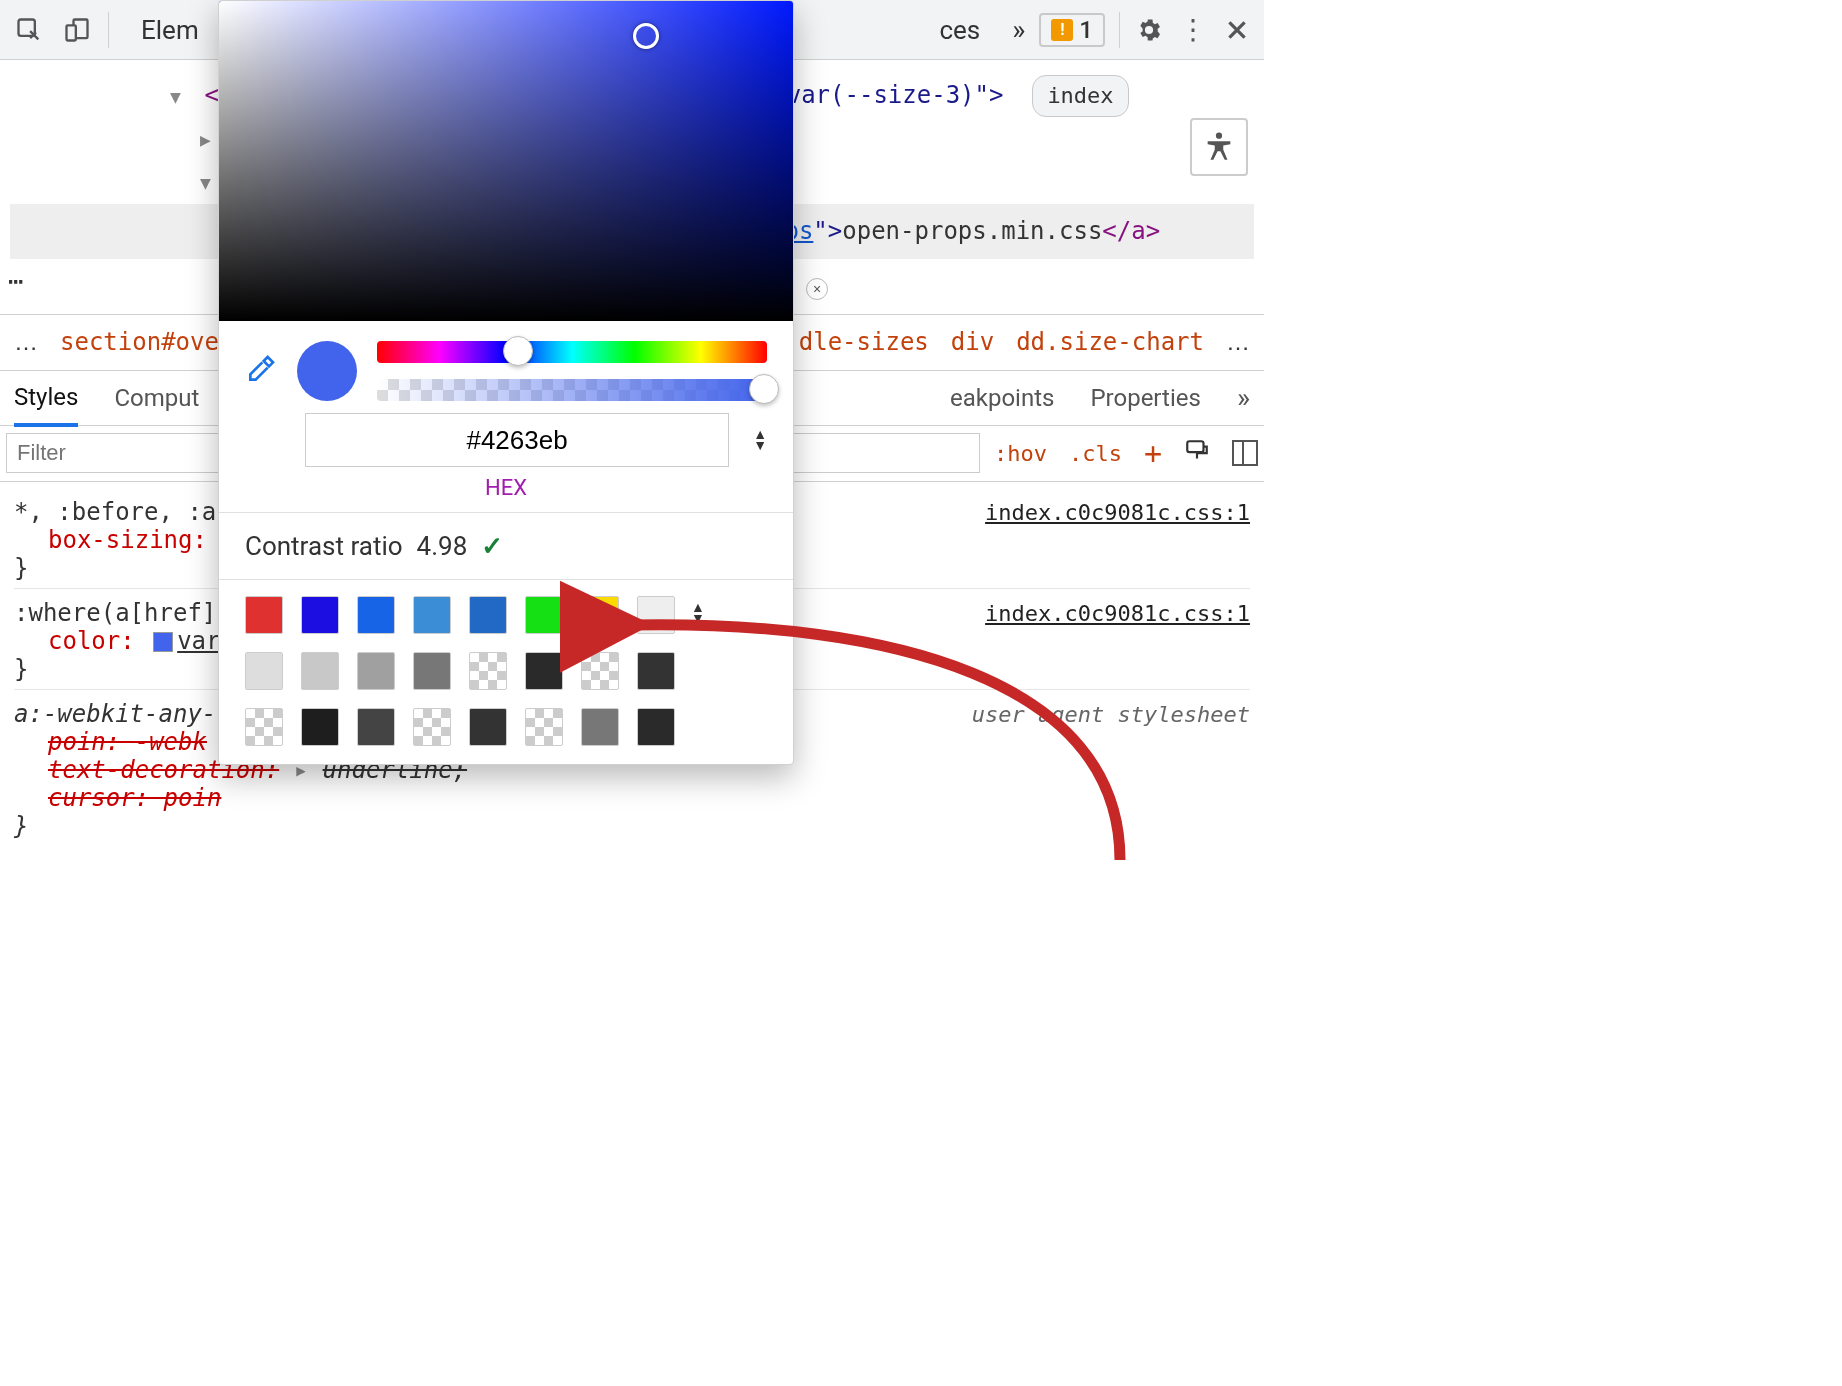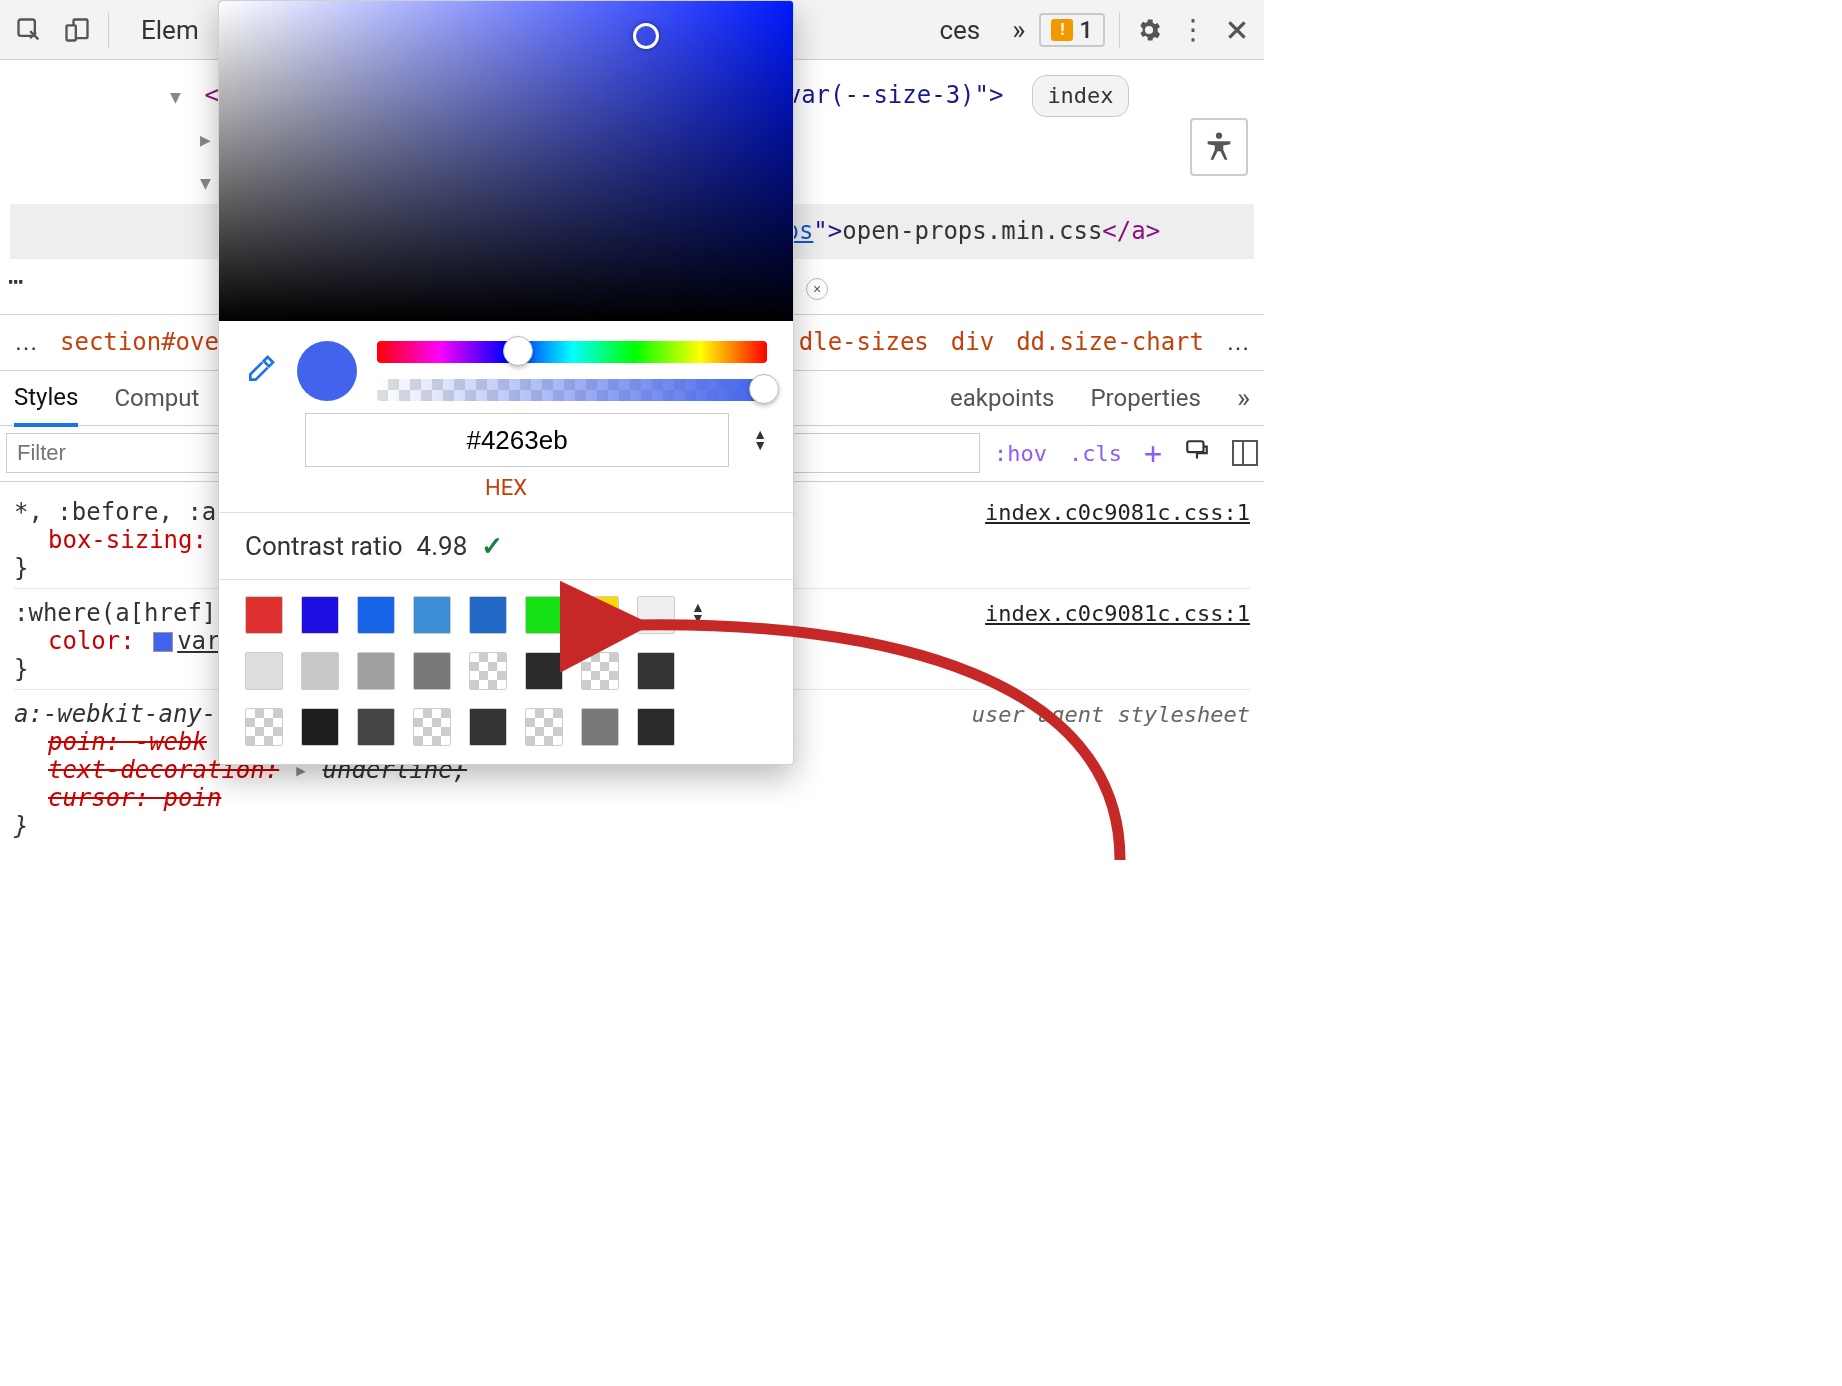--- a/index.html
+++ b/index.html
@@ -90,21 +90,21 @@
 
 
 .filterbar {
   display:flex; align-items:center; height:56px;
   border-bottom:1px solid #d0d0d0; padding:0 6px; gap:14px;
 }
 .filter-input {
   flex:1; height:40px; border:1px solid #ccc; padding:0 10px; font-size:22px; color:#555;
   background:#fff;
 }
-.fbar-right { display:flex; align-items:center; gap:22px; font-size:22px; color:#8b5cf6; font-family:ui-monospace,Menlo,monospace;}
+.fbar-right { display:flex; align-items:center; gap:22px; font-size:22px; color:#c2410c; font-family:ui-monospace,Menlo,monospace;}
 .fbar-right .plus { font-size:30px;}
 .fbar-right .panel-icon { width:26px;height:26px;border:2px solid #555; position:relative;}
 .fbar-right .panel-icon::after{content:"";position:absolute;left:-2px;top:-2px;width:10px;height:26px;border-right:2px solid #555;}
 
 
 .stylespane { font-size:24px; padding:6px 14px 20px 14px; }
 .rule { border-top:1px solid #e6e6e6; padding:10px 0 6px 0; position:relative;}
 .rule:first-child { border-top:none;}
 .selector { color:#333; }
 .prop { color:#c80000; margin-left:34px;}
@@ -141,21 +141,21 @@
 .sliders { flex:1; display:flex; flex-direction:column; gap:16px;}
 .slider-track { height:22px; border-radius:4px; position:relative;}
 .hue { background:linear-gradient(to right,#ff00ff,#ff0000 0%,#ff00ff 16%,#0000ff 33%,#00ffff 50%,#00ff00 66%,#ffff00 83%,#ff0000 100%);}
 .alpha { background:
   linear-gradient(to right, rgba(66,99,235,0), #4263eb),
   repeating-conic-gradient(#ddd 0% 25%, #fff 0% 50%) 0 0/22px 22px;}
 .thumb { position:absolute; top:-5px; width:30px;height:30px;border-radius:50%;background:#fff;border:1px solid #bbb;box-shadow:0 2px 4px rgba(0,0,0,0.25);}
 .hex-row { display:flex; align-items:center; gap:24px; padding:0 26px 10px 50px;margin-left:36px;}
 .hex-input { flex:1; height:54px; border:1px solid #ccc; text-align:center; font-size:26px;}
 .spinner { display:flex; flex-direction:column; font-size:14px; color:#333; line-height:0.8;}
-.hex-label { text-align:center; color:#c2410c; font-size:22px; margin-top:-2px; padding-bottom:12px;}
+.hex-label { text-align:center; color:#a21caf; font-size:22px; margin-top:-2px; padding-bottom:12px;}
 .contrast-row { border-top:1px solid #e0e0e0; padding:18px 26px; font-size:26px; display:flex; align-items:center; gap:14px;}
 .check { color:#188038; font-size:26px; font-weight:bold;}
 .swatch-grid { border-top:1px solid #e0e0e0; padding:16px 26px 4px 26px; display:flex; gap:16px; align-items:flex-start;}
 .sw-wrap { display:grid; grid-template-columns:repeat(8,38px); gap:18px;}
 .sw { width:38px;height:38px;border:1px solid #ccc;border-radius:2px;}
 .chk-bg { background:
   repeating-conic-gradient(#ccc 0% 25%, #fff 0% 50%) 0 0/18px 18px;}
 .sw-spinner { display:flex; flex-direction:column; font-size:14px; color:#333; line-height:0.8; margin-top:6px;}
 
 

